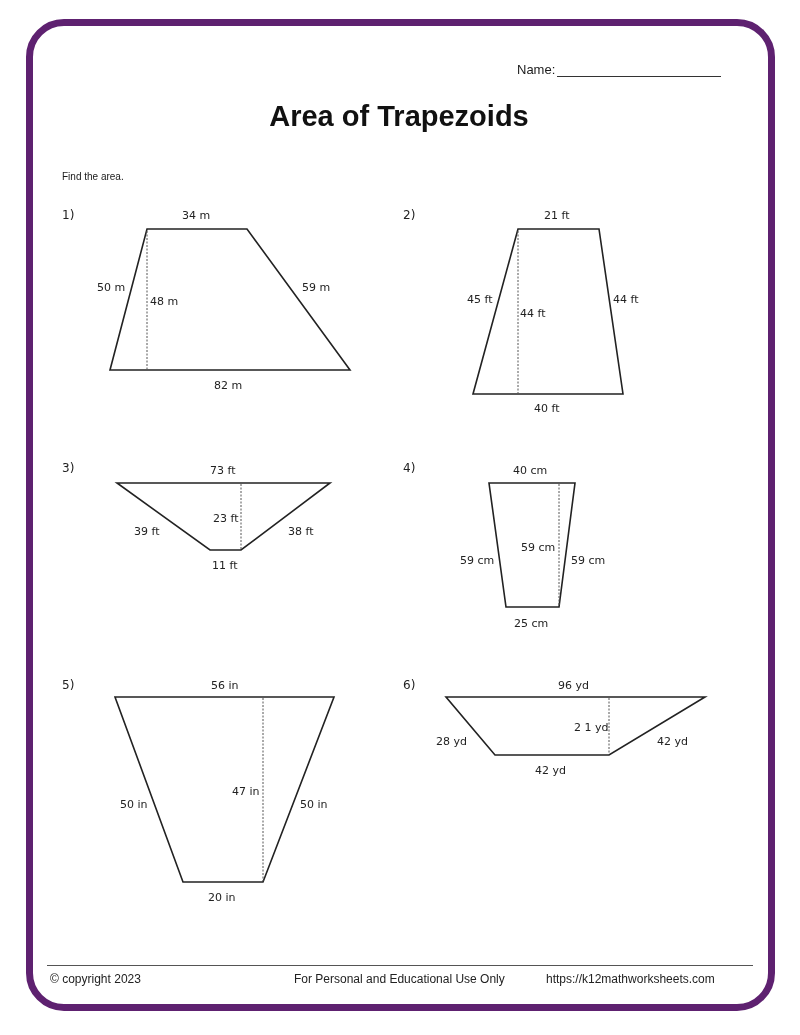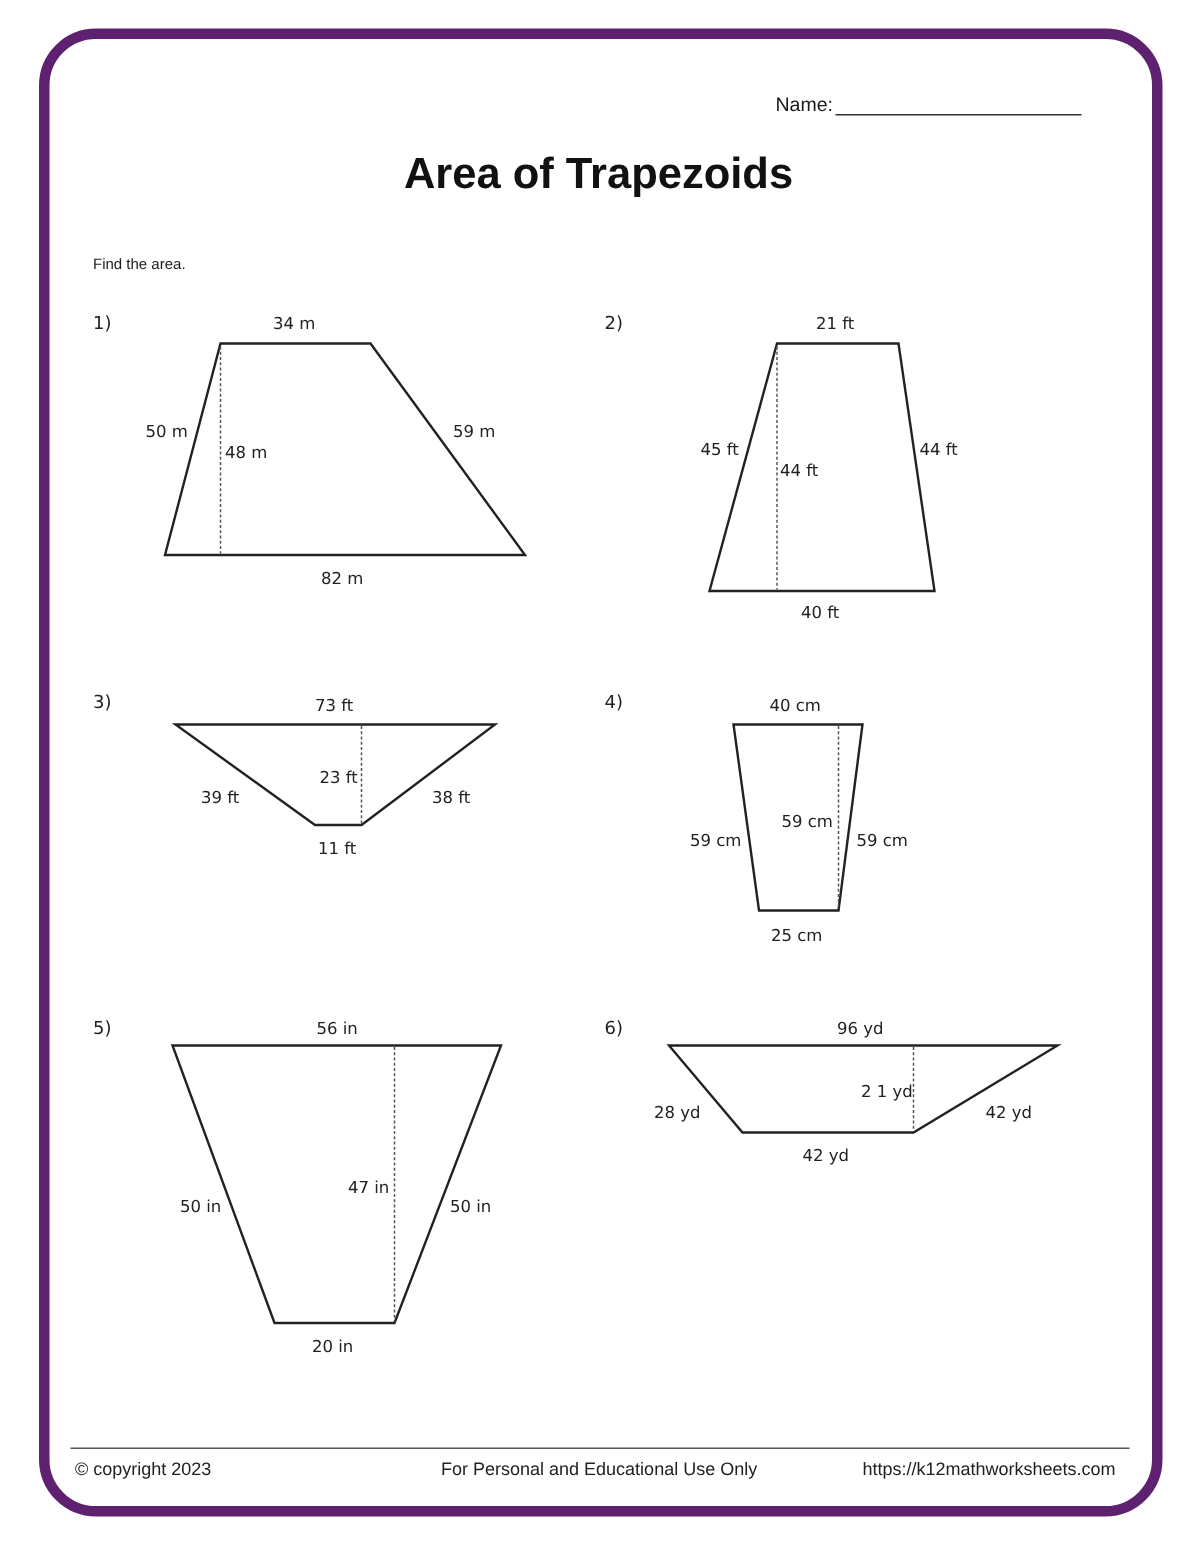--- a/index.html
+++ b/index.html
@@ -91,13 +91,13 @@
   <text x="558" y="689">96  yd</text>
   <text x="535" y="774">42  yd</text>
   <text x="436" y="745">28  yd</text>
   <text x="657" y="745">42  yd</text>
   <text x="574" y="731">2 1  yd</text>
 </svg>
 
 <div class="footer-line"></div>
 <div class="footer" style="left:50px;">© copyright 2023</div>
 <div class="footer" style="left:294px;">For Personal and Educational Use Only</div>
-<div class="footer" style="left:575px;">https://k12mathworksheets.com</div>
+<div class="footer" style="left:546px;">https://k12mathworksheets.com</div>
 
 </body></html>

